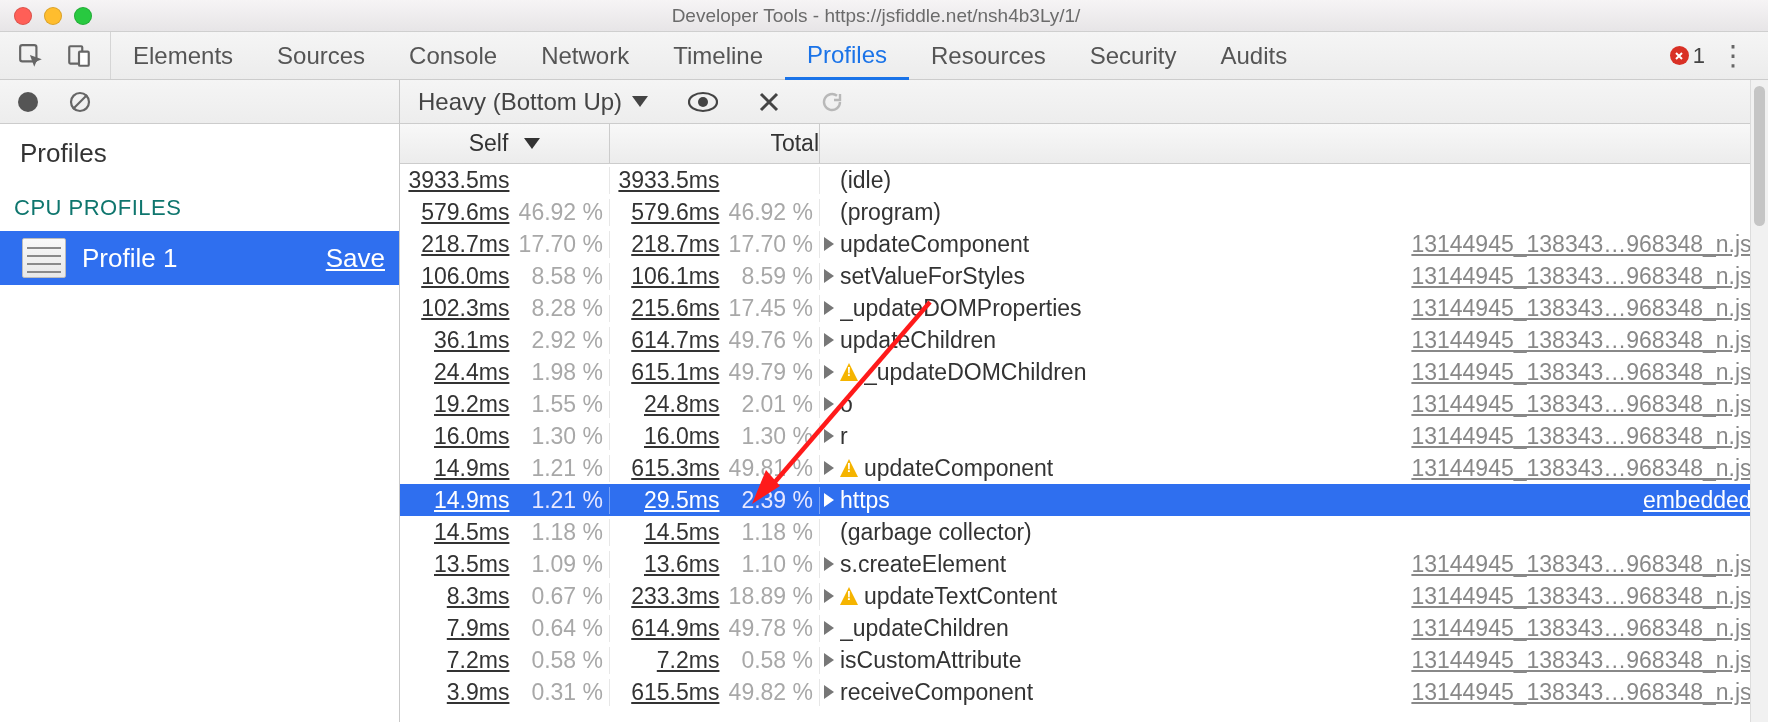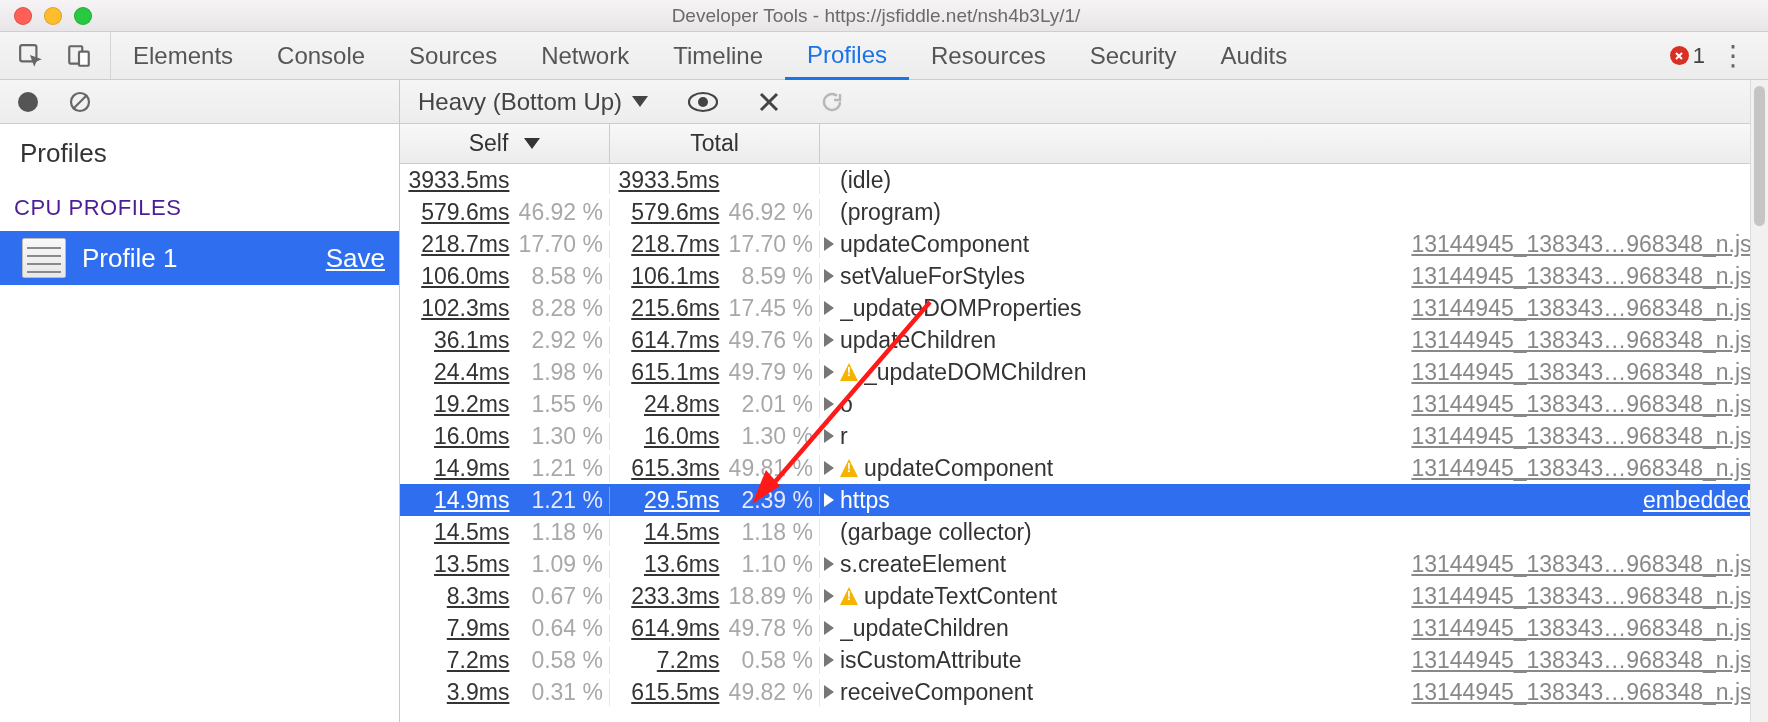--- a/index.html
+++ b/index.html
@@ -112,21 +112,21 @@
   }
   .rec-dot { width:20px; height:20px; border-radius:50%; background:#555; display:inline-block;}
   .sb-section {
     padding: 14px 20px 8px;
     font-size: 26px;
     color: #333;
   }
   .sb-subhead {
     padding: 18px 14px 10px;
     font-size: 22px;
-    color: #4c1d95;
+    color: #0f766e;
     letter-spacing: .5px;
   }
   .sb-item {
     display: flex;
     align-items: center;
     height: 54px;
     padding: 0 14px 0 22px;
     gap: 16px;
     background: #3b73e8;
     background: #3b74ff;
@@ -177,21 +177,21 @@
   
   .thead {
     display:flex;
     height: 40px;
     background: linear-gradient(#f8f8f8,#ececec);
     border-bottom: 1px solid #ccc;
     font-size: 23px;
     color:#333;
   }
   .col-self  { width: 210px; border-right:1px solid #ccc; display:flex; align-items:center; justify-content:center; gap:16px;}
-  .col-total { width: 210px; border-right:1px solid #ccc; display:flex; align-items:center; justify-content:center;}
+  .col-total { width: 210px; border-right:1px solid #ccc; display:flex; align-items:center; justify-content:flex-end;}
   .col-func  { flex:1; display:flex; align-items:center; padding-left:12px; }
   .sort-tri  { width:0;height:0;border-left:8px solid transparent;border-right:8px solid transparent;border-top:11px solid #333; }
 
   
   .rows { flex:1; overflow:hidden; font-size:23px; position:relative; }
   .row {
     display:flex;
     height: 32px;
     align-items:center;
   }
@@ -294,22 +294,22 @@
     <span class="icon-svg">
       <svg width="26" height="26" viewBox="0 0 24 24" fill="none" stroke="#666" stroke-width="2">
         <rect x="3" y="3" width="12" height="16" rx="1"></rect>
           <rect x="12" y="8" width="9" height="13" rx="1" fill="#fff"></rect>
       </svg>
     </span>
   </div>
 
   <div id="main-tabs" style="display:flex;">
       <div class="tab">Elements</div>
+      <div class="tab">Sources</div>
       <div class="tab">Console</div>
-      <div class="tab">Sources</div>
       <div class="tab">Network</div>
       <div class="tab">Timeline</div>
       <div class="tab active">Profiles</div>
       <div class="tab">Resources</div>
       <div class="tab">Security</div>
       <div class="tab">Audits</div>
     </div>
 
   <div class="dt-right">
     <span class="err-badge">

